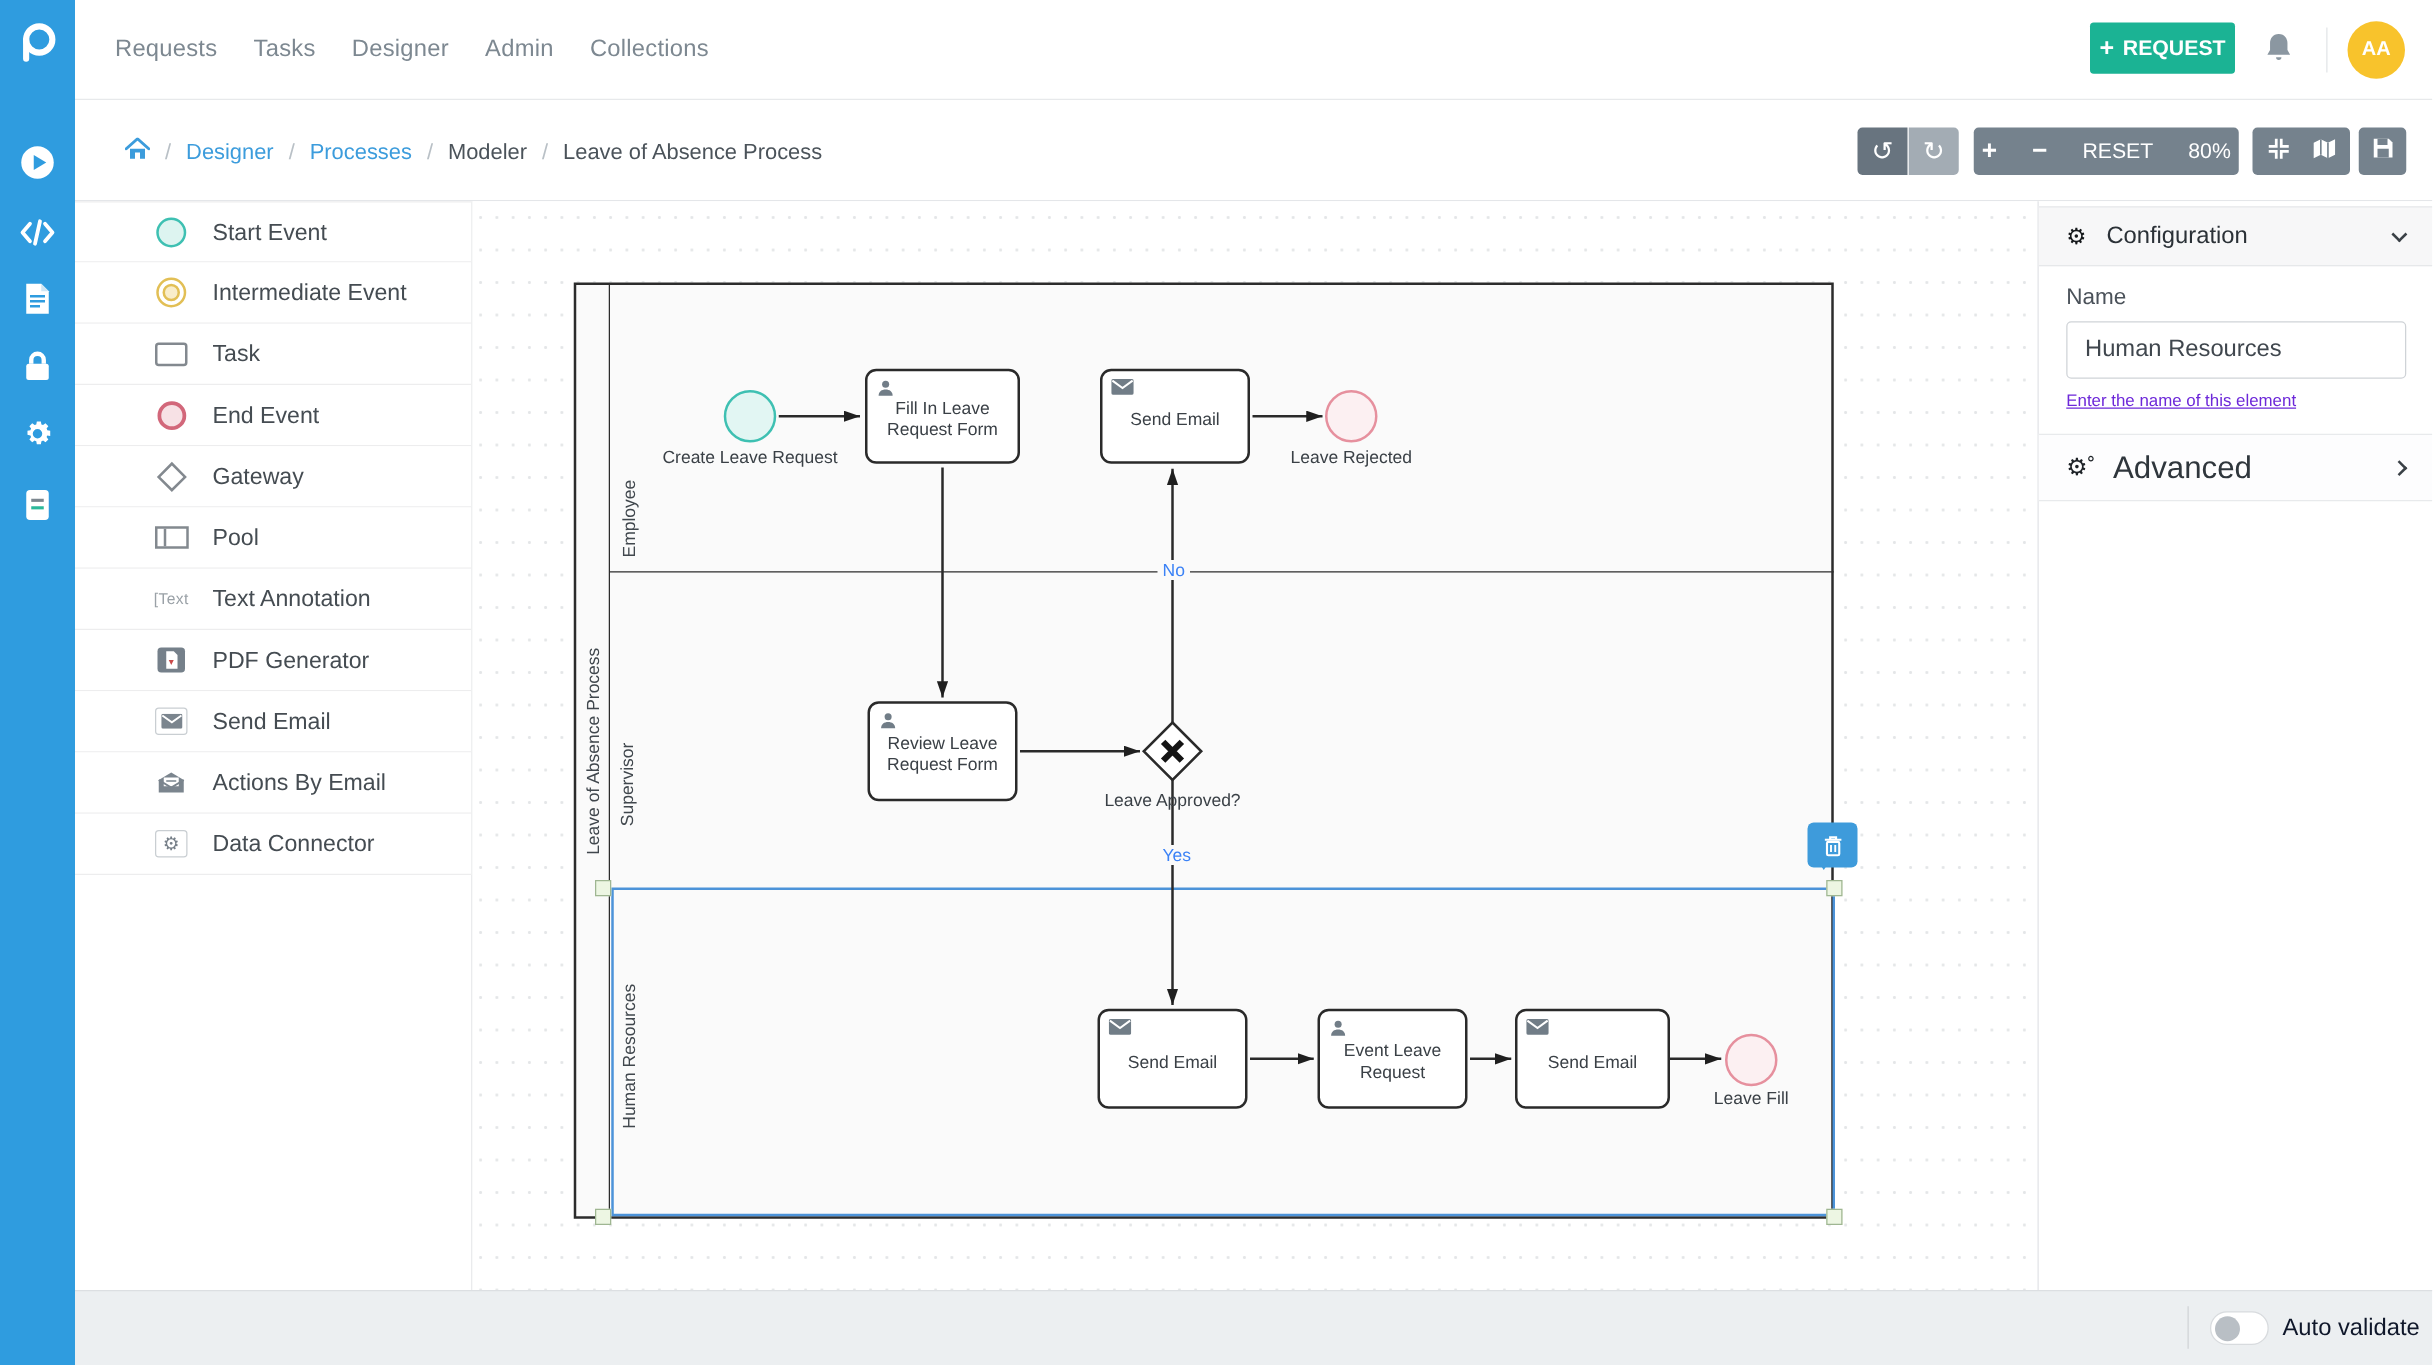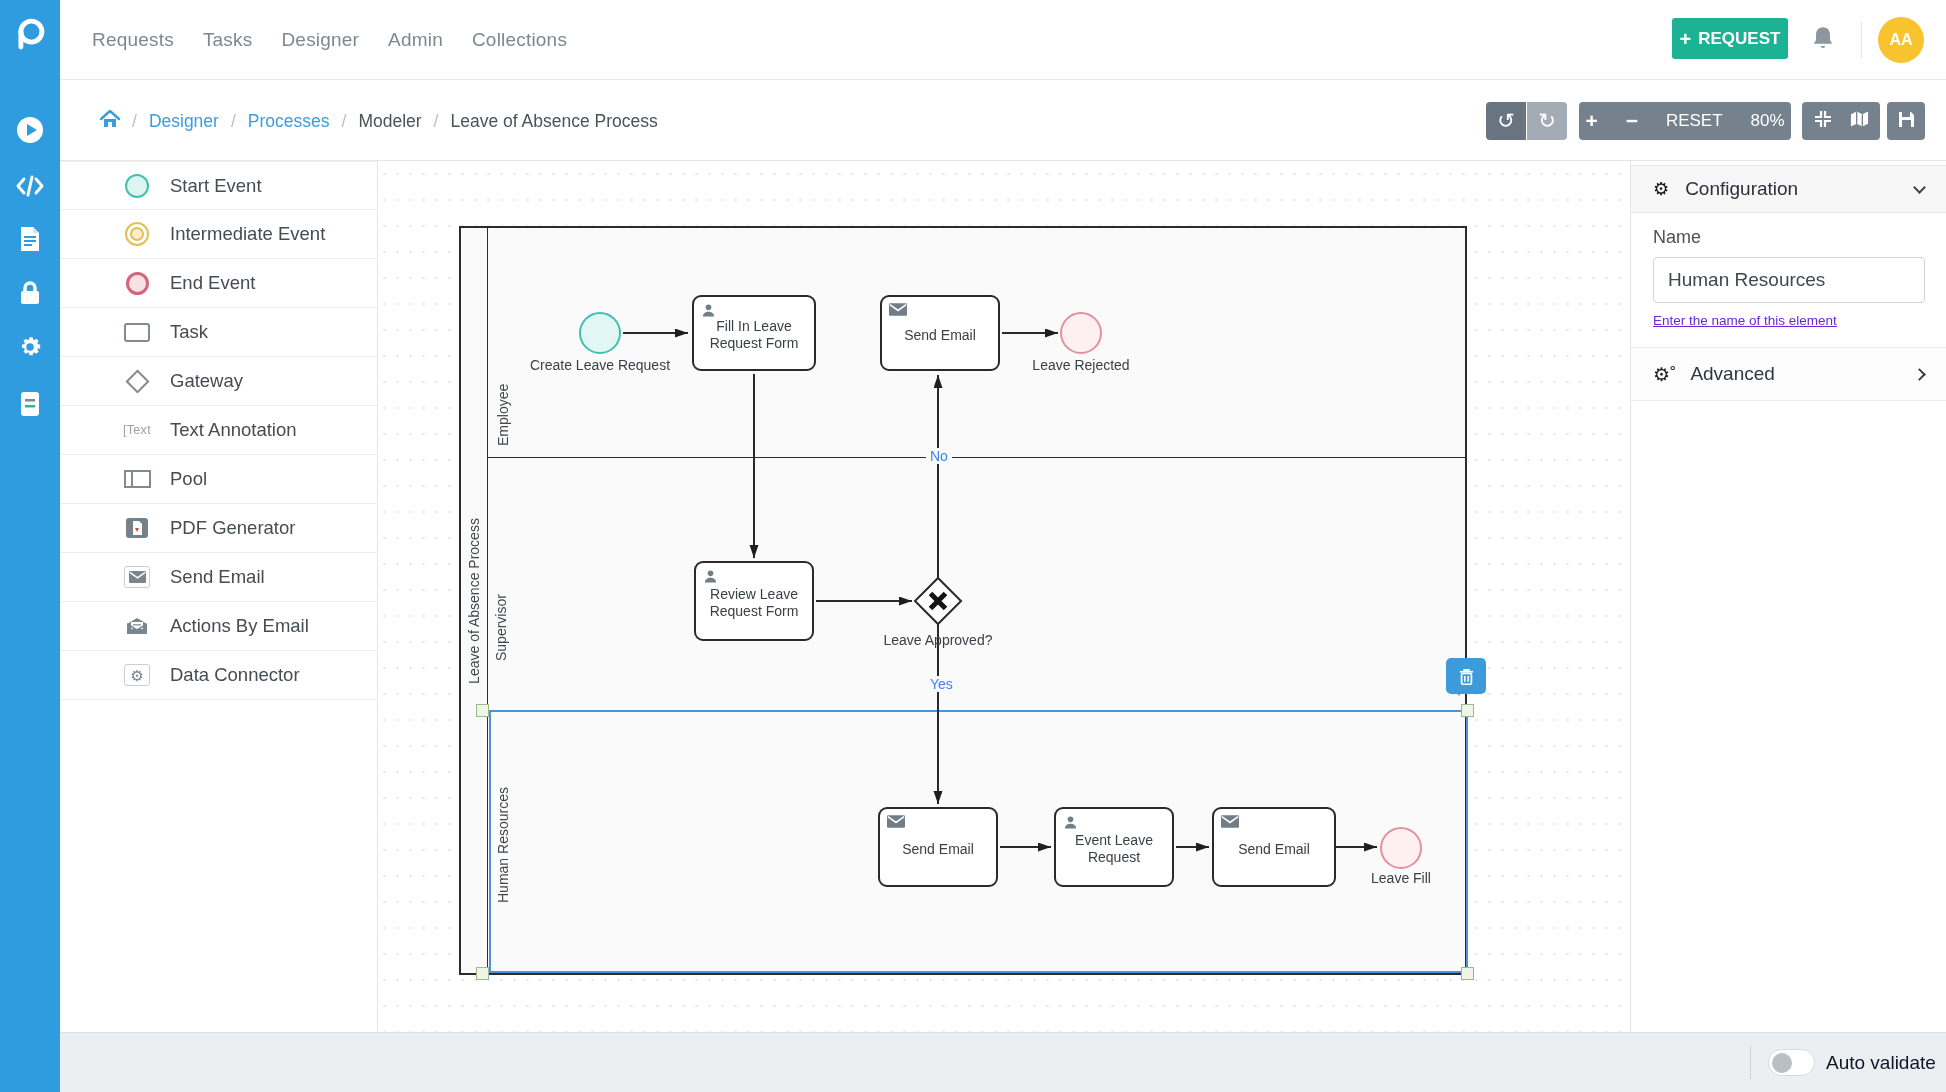--- a/index.html
+++ b/index.html
@@ -92,21 +92,21 @@
   .cfg-head .t{font-size:19px;color:#2b3137;flex:1;}
   .chev{width:9px;height:9px;border-right:2.5px solid #3a4046;border-bottom:2.5px solid #3a4046;}
   .chev-down{transform:rotate(45deg);margin-top:-4px;}
   .chev-right{transform:rotate(-45deg);}
   .fld-label{position:absolute;left:22px;top:66px;font-size:18px;color:#4b525a;}
   .fld-input{position:absolute;left:22px;top:96px;width:272px;height:46px;border:1px solid #cfd3d7;border-radius:4px;
       font-family:"Liberation Sans",sans-serif;font-size:19px;color:#40474e;padding:0 14px;outline:none;background:#fff;}
   .fld-help{position:absolute;left:22px;top:152px;font-size:13.5px;color:#6d28d9;text-decoration:underline;}
   .adv-row{position:absolute;left:0;top:186px;width:100%;height:54px;border-top:1px solid #e8eaec;border-bottom:1px solid #e8eaec;
       display:flex;align-items:center;padding:0 22px;gap:14px;cursor:pointer;background:#fdfdfe;}
-  .adv-row .t{font-size:19px;color:#2f363c;flex:1;}
+  .adv-row .t{font-size:25px;color:#2f363c;flex:1;}
   .gears{font-size:19px;color:#1e2328;line-height:1;}
   .gear-glyph{font-size:18px;color:#15181b;line-height:1;}
 
   
   .statusbar{position:absolute;left:60px;top:1032px;width:1886px;height:60px;background:#eceff1;border-top:1px solid #dcdfe2;}
   .sb-divider{position:absolute;left:1690px;top:12px;width:1px;height:34px;background:#cfd3d6;}
   .toggle{position:absolute;left:1708px;top:16px;width:47px;height:27px;border-radius:14px;background:#fff;border:1px solid #d8dbde;cursor:pointer;}
   .toggle .knob{position:absolute;left:3px;top:2.5px;width:20px;height:20px;border-radius:50%;background:#b9bfc5;}
   .sb-label{position:absolute;left:1766px;top:0;height:60px;display:flex;align-items:center;font-size:19px;color:#0f172a;}
 </style>
@@ -253,47 +253,47 @@
     <div class="prow">
       <span class="pi">
           <span class="ic-inter">
             <i></i>
           </span>
         </span>
       <span class="plabel">Intermediate Event</span>
     </div>
     <div class="prow">
       <span class="pi">
+          <span class="ic-task"></span>
+        </span>
+      <span class="plabel">Task</span>
+    </div>
+    <div class="prow">
+      <span class="pi">
           <span class="ic-end"></span>
         </span>
       <span class="plabel">End Event</span>
     </div>
     <div class="prow">
       <span class="pi">
-          <span class="ic-task"></span>
-        </span>
-      <span class="plabel">Task</span>
-    </div>
-    <div class="prow">
-      <span class="pi">
           <span class="ic-gw"></span>
         </span>
       <span class="plabel">Gateway</span>
-    </div>
-    <div class="prow">
-      <span class="pi ic-textann">[Text</span>
-      <span class="plabel">Text Annotation</span>
     </div>
     <div class="prow">
       <span class="pi">
           <span class="ic-pool">
             <i></i>
           </span>
         </span>
       <span class="plabel">Pool</span>
+    </div>
+    <div class="prow">
+      <span class="pi ic-textann">[Text</span>
+      <span class="plabel">Text Annotation</span>
     </div>
     <div class="prow">
       <span class="pi">
         <svg width="24" height="22" viewBox="0 0 24 22">
             <rect x="1" y="1" width="22" height="20" rx="3" fill="#75808a"></rect>
             <path d="M8 4 h6 l3 3 v11 h-9 z" fill="#fff"></path>
             <path d="M10 11 l2 4 2-4 z" fill="#c94a4a"></path>
           </svg>
       </span>
       <span class="plabel">PDF Generator</span>

